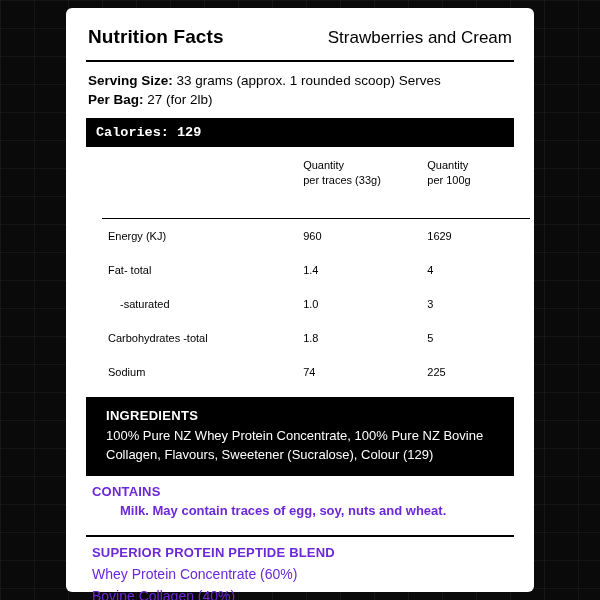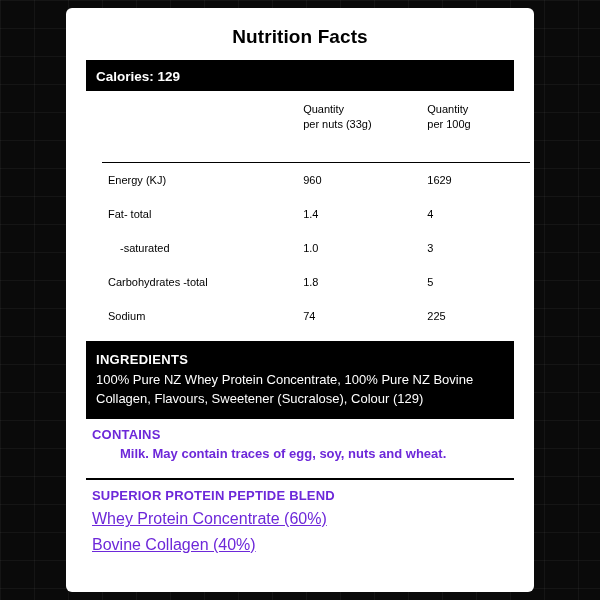--- a/index.html
+++ b/index.html
@@ -31,21 +31,21 @@
     width: 468px;
     height: 584px;
     background: #ffffff;
     border-radius: 6px;
     box-sizing: border-box;
     padding: 18px 16px 10px 16px;
   }
   .title-row {
     display: flex;
     align-items: baseline;
-    justify-content: center;
+    justify-content: space-between;
     padding: 0 6px 0 6px;
   }
   .nf-title {
     font-size: 19px;
     font-weight: bold;
     color: #000;
     letter-spacing: 0.1px;
   }
   .flavour {
     font-size: 17px;
@@ -65,20 +65,21 @@
   }
   .serving b { font-weight: bold; }
   .calories-bar {
     background: #000;
     color: #fff;
     font-size: 13.5px;
     font-weight: bold;
     padding: 7px 10px;
     margin: 0 4px;
     box-sizing: border-box;
+    font-family: Liberation Mono, monospace;
   }
   table.nutri {
     width: calc(100% - 8px);
     margin: 0 20px;
     border-collapse: collapse;
     font-size: 11px;
     color: #000;
   }
   table.nutri th {
     font-weight: 400;
@@ -97,21 +98,21 @@
   .hdr-underline td {
     border-bottom: 1px solid #000;
     padding: 0;
     height: 0;
   }
   .indent { padding-left: 18px !important; }
   .black-box {
     background: #000;
     color: #fff;
     margin: 0 4px;
-    padding: 9px 10px 11px 10px;
+    padding: 9px 10px 11px 20px;
     box-sizing: border-box;
   }
   .black-box .heading {
     font-size: 13px;
     font-weight: bold;
     letter-spacing: 0.3px;
     margin-bottom: 4px;
   }
   .black-box .body {
     font-size: 13px;
@@ -127,50 +128,55 @@
     font-weight: bold;
     letter-spacing: 0.2px;
     margin-bottom: 3px;
   }
   .section .body {
     font-size: 13px;
     font-weight: bold;
     line-height: 1.45;
     padding-left: 28px;
   }
-  .blend-line { font-size: 16px; line-height: 1.6; text-decoration: underline; }
+  .blend-line { font-size: 14px; line-height: 1.6; }
   .sep-thick {
     height: 2px;
     background: #000;
     margin: 8px 4px 0 4px;
   }
 </style>
 </head>
 <body>
 
 <div class="backdrop"></div>
 
 <div class="panel">
 
   <div class="title-row">
     <div class="nf-title">Nutrition Facts</div>
+    <div class="flavour">Strawberries and Cream</div>
   </div>
 
   <div class="rule"></div>
 
+  <div class="serving">
+    <b>Serving Size:</b><span> 33 grams (approx. 1 rounded scoop) Serves</span><br>
+    <b>Per Bag:</b><span> 27 (for 2lb)</span>
+  </div>
 
   <div class="calories-bar">Calories: 129</div>
 
   <table class="nutri">
     <thead>
       <tr>
         <th class="col-name"></th>
         <th class="col-q1">
           <span>Quantity</span><br>
-          <span>per nuts (33g)</span>
+          <span>per traces (33g)</span>
         </th>
         <th class="col-q2">
           <span>Quantity</span><br>
           <span>per 100g</span>
         </th>
       </tr>
       <tr class="hdr-underline">
           <td colspan="3"></td>
         </tr>
     </thead>

